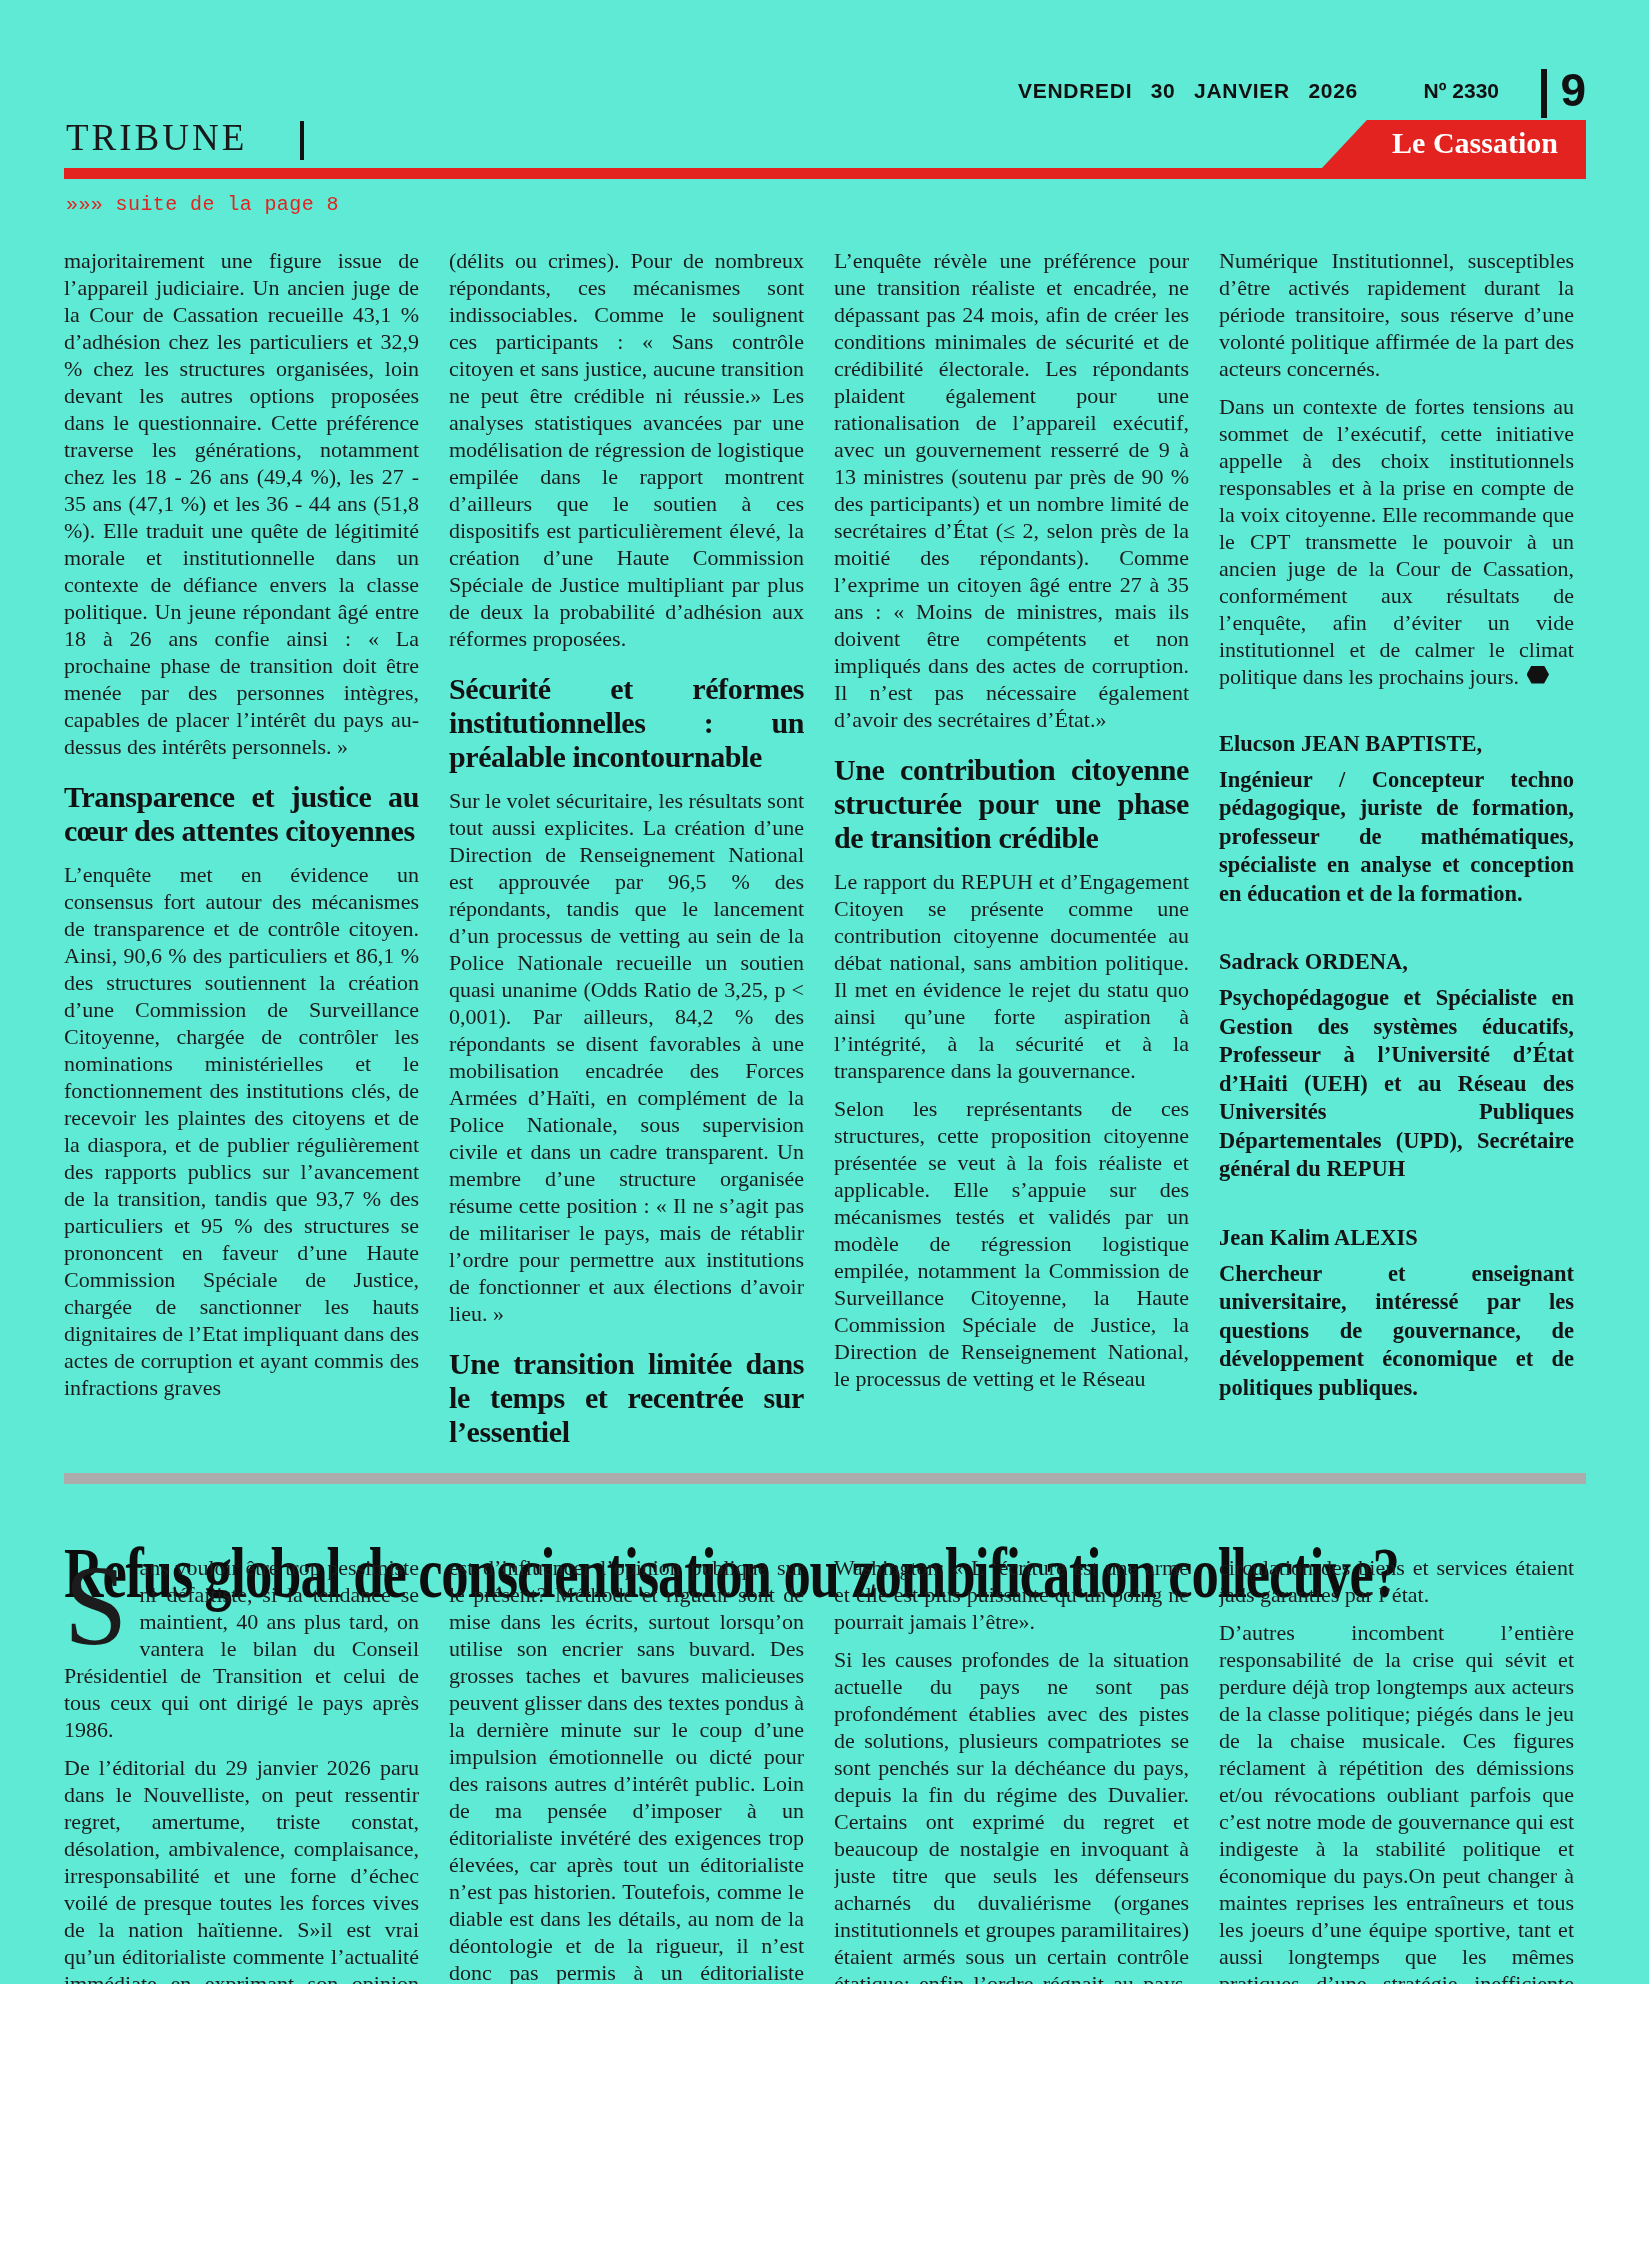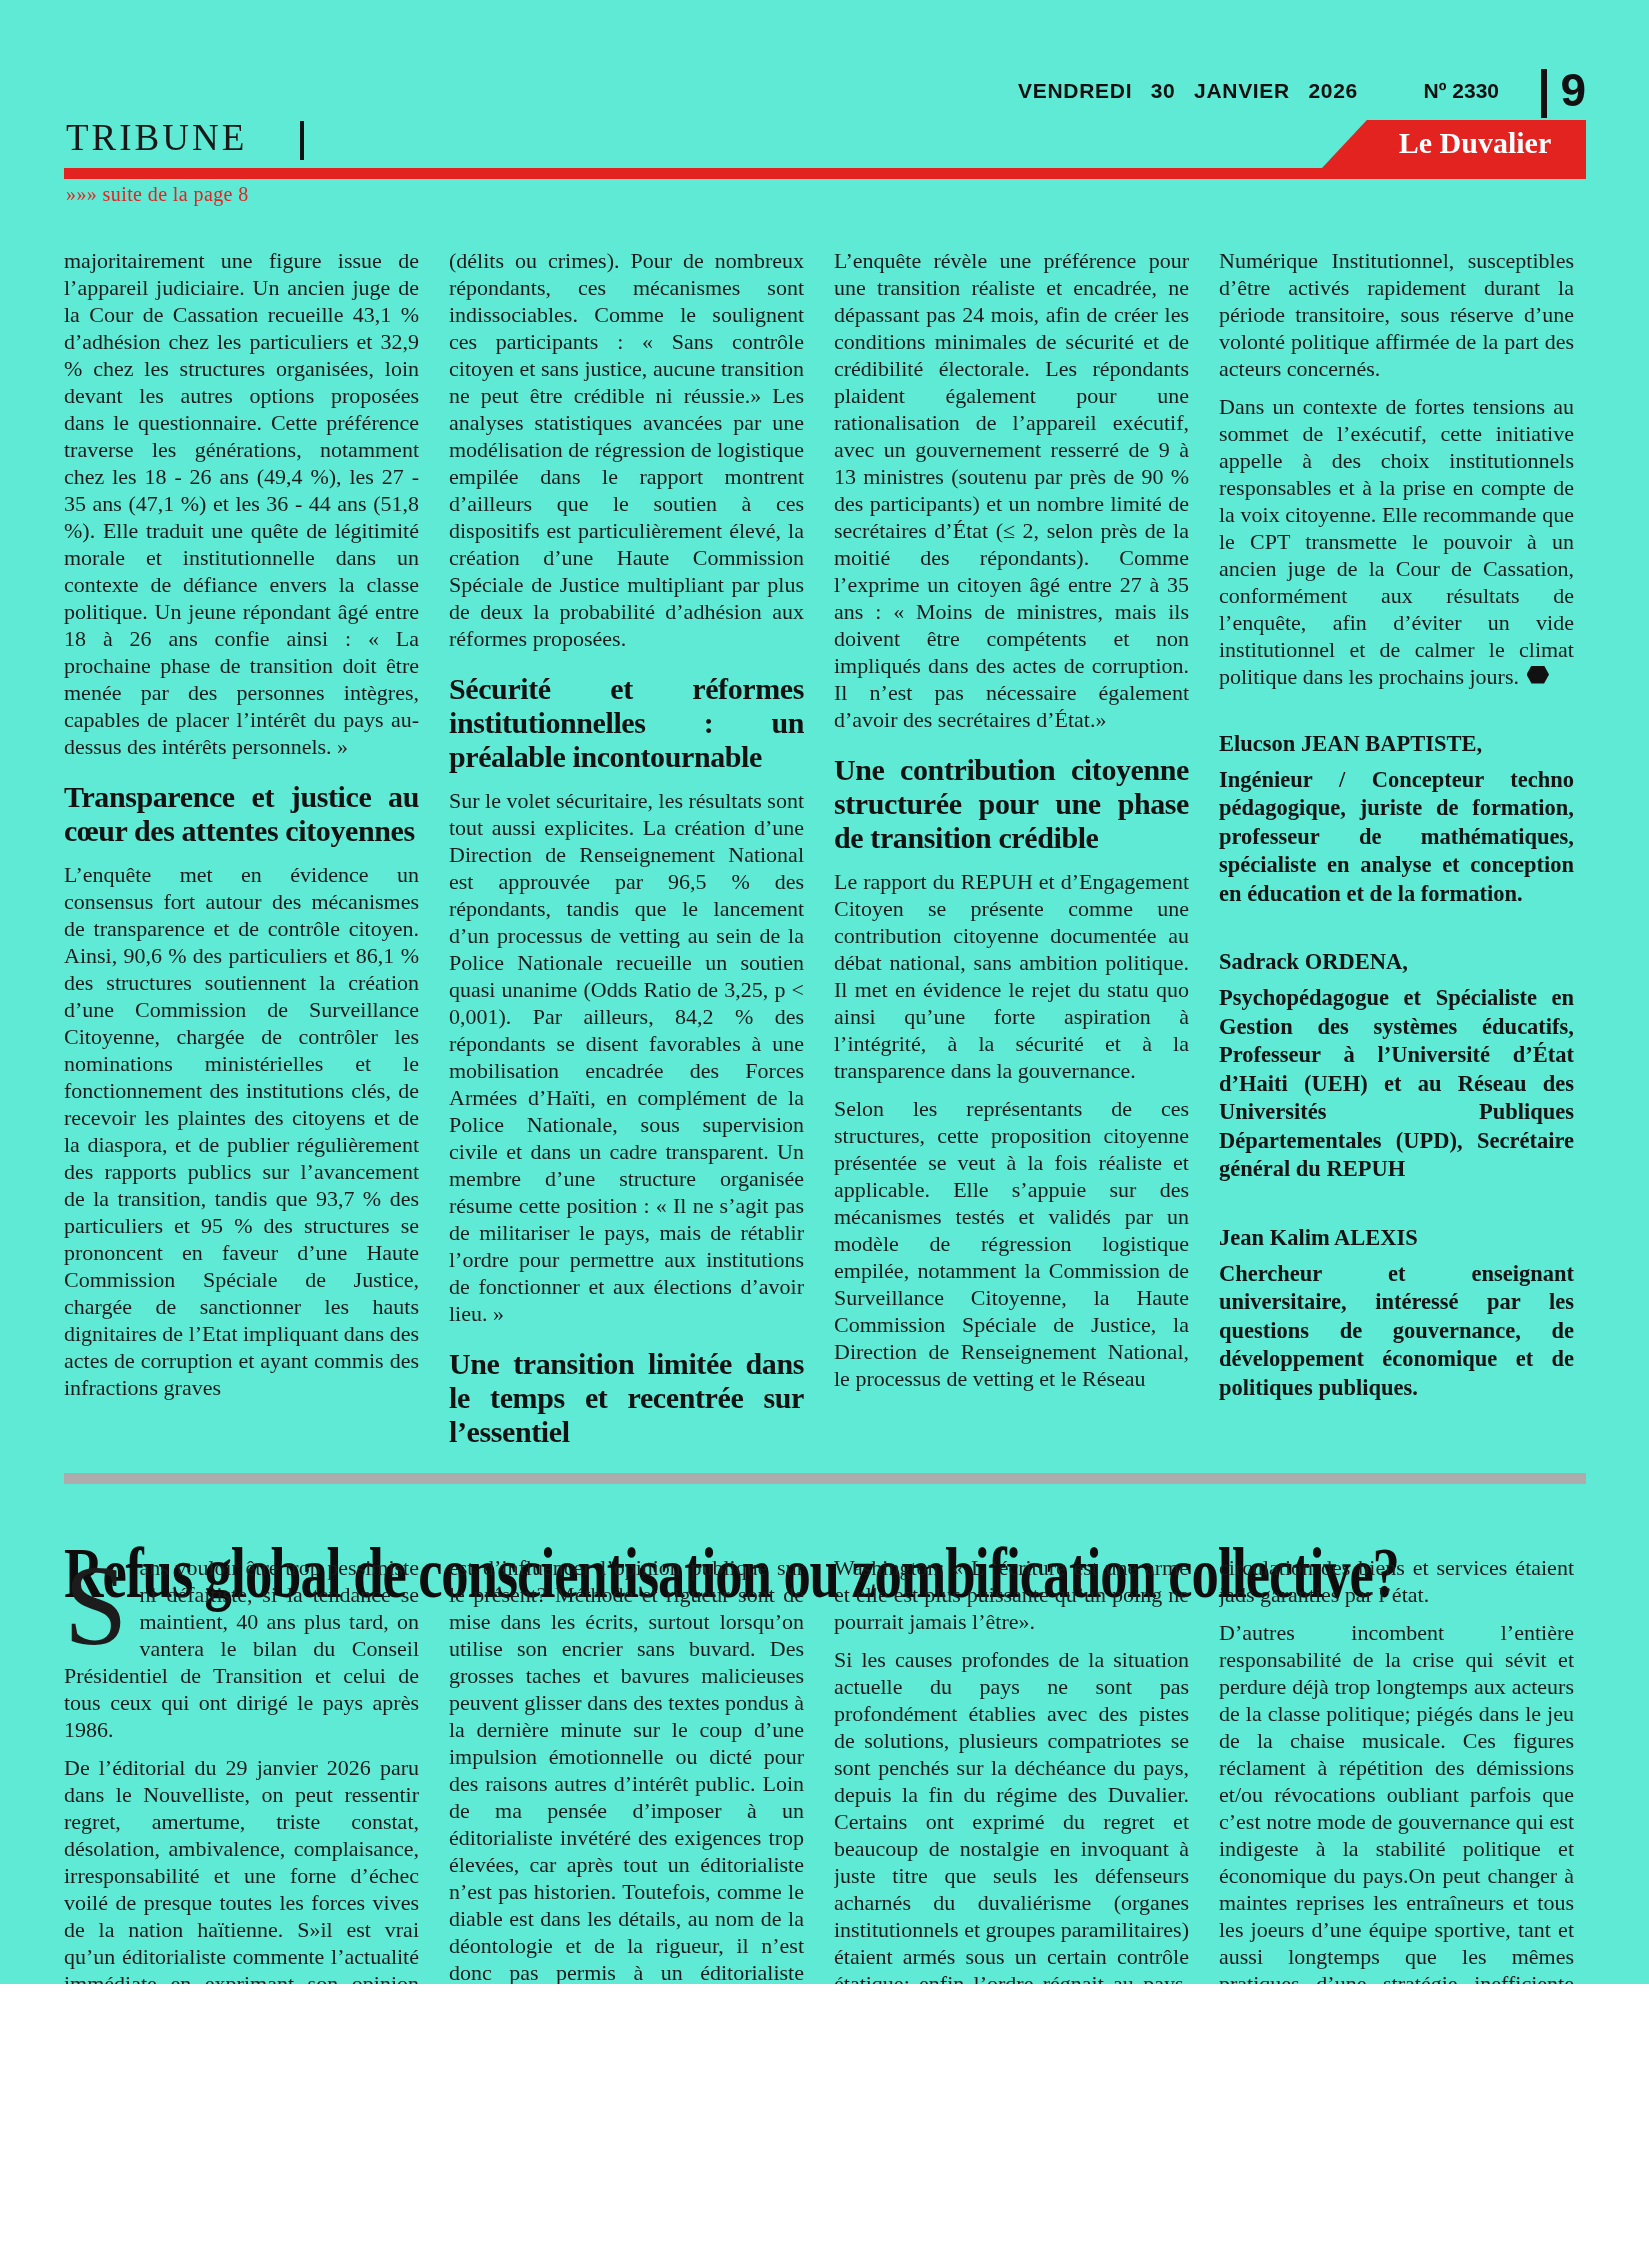--- a/index.html
+++ b/index.html
@@ -14,21 +14,21 @@
   .bigpage{position:absolute;top:63px;right:64px;font-family:"Liberation Sans",sans-serif;
            font-weight:700;font-size:46px;line-height:55px;color:#111;}
   .kicker{position:absolute;top:117px;left:66px;font-weight:400;font-size:37px;line-height:42px;
           letter-spacing:3px;color:#191919;}
   .kickbar{position:absolute;top:121px;left:300px;width:3.7px;height:39px;background:#111;}
   .brand{position:absolute;top:120px;left:1322px;width:264px;height:48px;background:#E2231F;
          clip-path:polygon(17% 0,100% 0,100% 100%,0 100%);}
   .brand span{display:block;text-align:center;padding-left:42px;color:#fff;font-weight:700;
               font-size:30px;line-height:46px;font-family:"Liberation Serif",serif;}
   .redrule{position:absolute;top:168px;left:64px;width:1522px;height:10.5px;background:#E2231F;}
-  .cont-top{position:absolute;top:183px;left:66px;font-family:Liberation Serif, serif;
+  .cont-top{position:absolute;top:193px;left:66px;font-family:Liberation Mono, monospace;
             font-size:20px;color:#E2231F;letter-spacing:0.4px;}
   
   .cols{position:absolute;left:64px;width:1522px;display:flex;gap:30px;}
   .cols-top{top:247px;height:1204px;}
   .cols-bottom{top:1554px;height:609px;}
   .col{width:355px;flex:0 0 355px;overflow:hidden;}
   .body-p{margin:0 0 10.5px;text-align:justify;font-size:22px;line-height:27px;color:#1c1c1c;}
   .sec-h{font-size:30px;line-height:34px;font-weight:700;text-align:justify;margin:19.5px 0 13.5px;
          color:#121212;letter-spacing:-0.4px;}
   .sec-h:first-child{margin-top:0;}
@@ -51,21 +51,21 @@
 <div class="page">
 
   <div class="dateline">VENDREDI 30 JANVIER 2026</div>
   <div class="issue">Nº 2330</div>
   <div class="pagebar"></div>
   <div class="bigpage">9</div>
 
   <div class="kicker">TRIBUNE</div>
   <div class="kickbar"></div>
   <div class="brand">
-    <span>Le Duvalier</span>
+    <span>Le Cassation</span>
   </div>
   <div class="redrule"></div>
   <div class="cont-top">»»» suite de la page 8</div>
 
   <div class="cols cols-top">
     <div class="col">
       <p class="body-p">majoritairement une figure issue de l’appareil judiciaire. Un ancien juge de la Cour de Cassation recueille 43,1 % d’adhésion chez les particuliers et 32,9 % chez les structures organisées, loin devant les autres options proposées dans le questionnaire. Cette préférence traverse les générations, notamment chez les 18 - 26 ans (49,4 %), les 27 - 35 ans (47,1 %) et les 36 - 44 ans (51,8 %). Elle traduit une quête de légitimité morale et institutionnelle dans un contexte de défiance envers la classe politique. Un jeune répondant âgé entre 18 à 26 ans confie ainsi : « La prochaine phase de transition doit être menée par des personnes intègres, capables de placer l’intérêt du pays au-dessus des intérêts personnels. »</p>
       <h2 class="sec-h">Transparence et justice au cœur des attentes citoyennes</h2>
       <p class="body-p">L’enquête met en évidence un consensus fort autour des mécanismes de transparence et de contrôle citoyen. Ainsi, 90,6 % des particuliers et 86,1 % des structures soutiennent la création d’une Commission de Surveillance Citoyenne, chargée de contrôler les nominations ministérielles et le fonctionnement des institutions clés, de recevoir les plaintes des citoyens et de la diaspora, et de publier régulièrement des rapports publics sur l’avancement de la transition, tandis que 93,7 % des particuliers et 95 % des structures se prononcent en faveur d’une Haute Commission Spéciale de Justice, chargée de sanctionner les hauts dignitaires de l’Etat impliquant dans des actes de corruption et ayant commis des infractions graves</p>
     </div>

